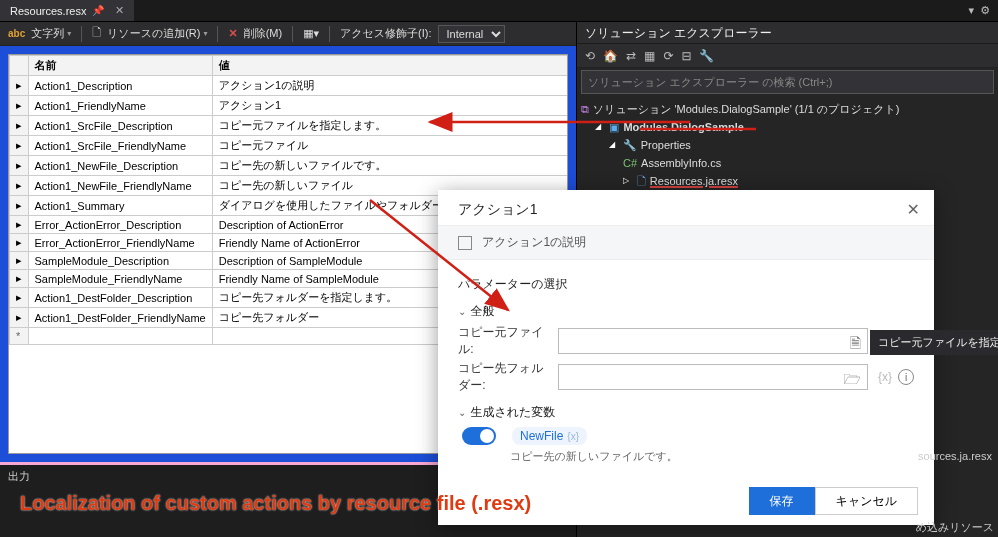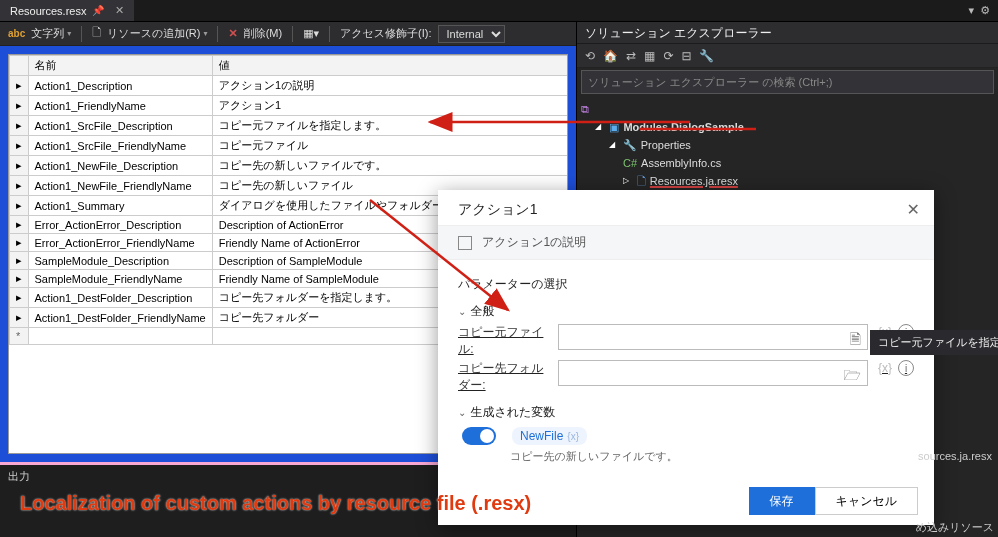--- a/index.html
+++ b/index.html
@@ -23,21 +23,21 @@
 
   
   .split { display:flex; height: calc(100% - 22px); }
   .left-pane { width: 576px; background:#1d4ed8; display:flex; flex-direction:column; }
   .right-pane { flex:1; background:#252526; border-left:1px solid #000; display:flex; flex-direction:column; }
 
   
   .grid-wrap { margin:8px; border:1px solid #999; background:#fff; color:#000; height:400px; overflow:hidden; }
   .grid { width:100%; border-collapse:collapse; font-size:11px; }
   .grid th, .grid td { border:1px solid #ccc; padding:2px 6px; text-align:left; height:16px; white-space:nowrap; overflow:hidden; }
-  .grid th { background:#f3f3f3; font-weight:normal; position:relative; }
+  .grid th { background:#f3f3f3; font-weight:bold; position:relative; }
   .grid .rowhdr { width:18px; background:#f3f3f3; }
   .grid .name-col { width:150px; }
   .grid .val-col { width:220px; }
   .grid .star { color:#666; }
 
   
   .output-pane { flex:1; background:#1e1e1e; border-top:3px solid #f9a8d4; padding:4px 8px; color:#ccc; }
 
   
   .solexp-head { height:22px; background:#2d2d30; color:#eee; padding:3px 8px; font-size:12px; border-bottom:1px solid #1b1b1c; }
@@ -54,21 +54,21 @@
   
   .dialog { position:absolute; left:438px; top:190px; width:496px; height:335px; background:#fff; color:#222; box-shadow:0 4px 20px rgba(0,0,0,.4); font-size:12px; display:flex; flex-direction:column; }
   .dlg-head { display:flex; align-items:center; justify-content:space-between; padding:10px 14px 6px 20px; }
   .dlg-title { font-size:14px; color:#222; }
   .dlg-close { font-size:16px; color:#666; cursor:pointer; }
   .dlg-sub { background:#f5f6f8; padding:8px 20px; display:flex; align-items:center; gap:10px; color:#555; border-top:1px solid #eee; border-bottom:1px solid #eee; }
   .dlg-sub .ic { width:14px; height:14px; border:1.2px solid #888; display:inline-block; }
   .dlg-body { padding:10px 20px; flex:1; overflow:hidden; }
   .sect-title { color:#222; margin:6px 0 10px; font-size:12px; }
   .sect-exp { color:#666; font-size:10px; margin-right:4px; }
-  .form-row { display:flex; align-items:flex-start; gap:10px; margin:2px 0; font-size:12px;text-decoration:underline; }
+  .form-row { display:flex; align-items:center; gap:10px; margin:2px 0; font-size:12px; }
   .form-row label { width:90px; color:#333; text-align:left; }
   .form-row .inp { flex:1; height:26px; border:1px solid #bbb; background:#fff; position:relative; }
   .form-row .inp .righticon { position:absolute; right:6px; top:4px; color:#777; font-size:14px; }
   .form-row .afters { display:flex; align-items:center; gap:6px; color:#999; }
   .form-row .afters .x { font-size:12px; color:#bbb; }
   .form-row .info { width:16px;height:16px;border:1.3px solid #888;border-radius:50%;display:inline-flex;align-items:center;justify-content:center;font-size:10px;color:#666; }
   .toggle { width:34px; height:18px; border-radius:10px; background:#1e6fd9; position:relative; }
   .toggle::after { content:""; position:absolute; right:2px; top:2px; width:14px;height:14px; background:#fff; border-radius:50%; }
   .chip { color:#1e6fd9; background:#eef4fd; padding:2px 8px; border-radius:8px; display:inline-flex; align-items:center; gap:4px; }
   .chip .cx { color:#9ab7df; font-size:10px; }
@@ -224,20 +224,21 @@
       <span>⟳</span>
       <span>⊟</span>
       <span>🔧</span>
     </div>
     <div class="solexp-search">
       <span>ソリューション エクスプローラー の検索 (Ctrl+;)</span>
     </div>
     <div class="tree">
       <div class="row">
           <span class="ic-sln">⧉</span>
+          <span>ソリューション 'Modules.DialogSample' (1/1 のプロジェクト)</span>
         </div>
       <div class="row ind1">
           <span class="exp">◢</span>
           <span class="ic-proj">▣</span>
           <b>Modules.DialogSample</b>
         </div>
       <div class="row ind2">
           <span class="exp">◢</span>
           <span class="ic-fold">🔧</span>
           <span>Properties</span>

